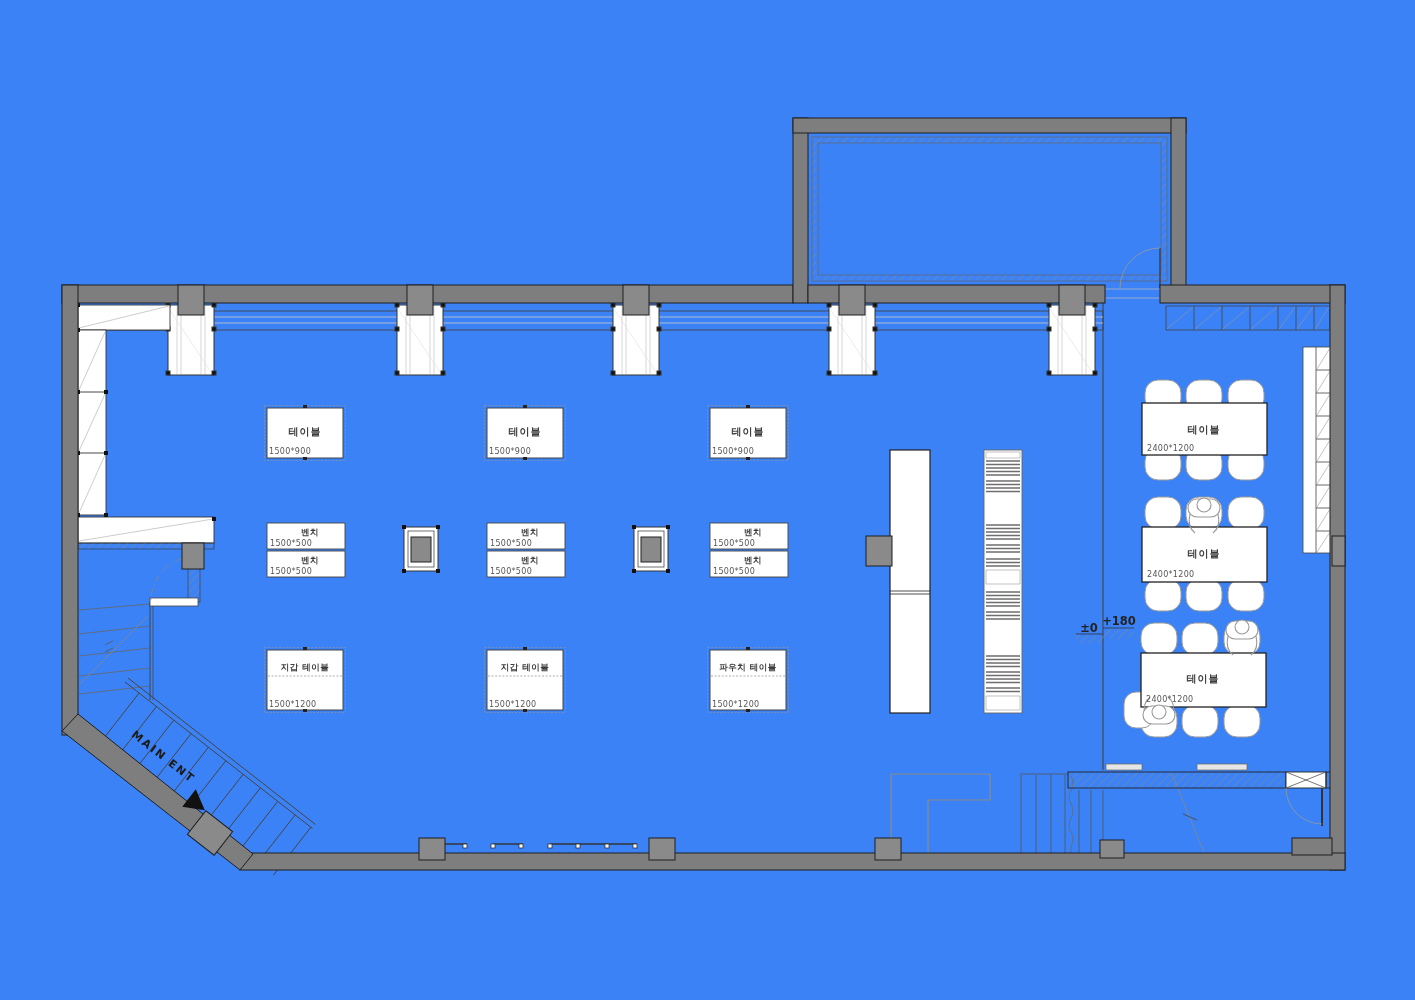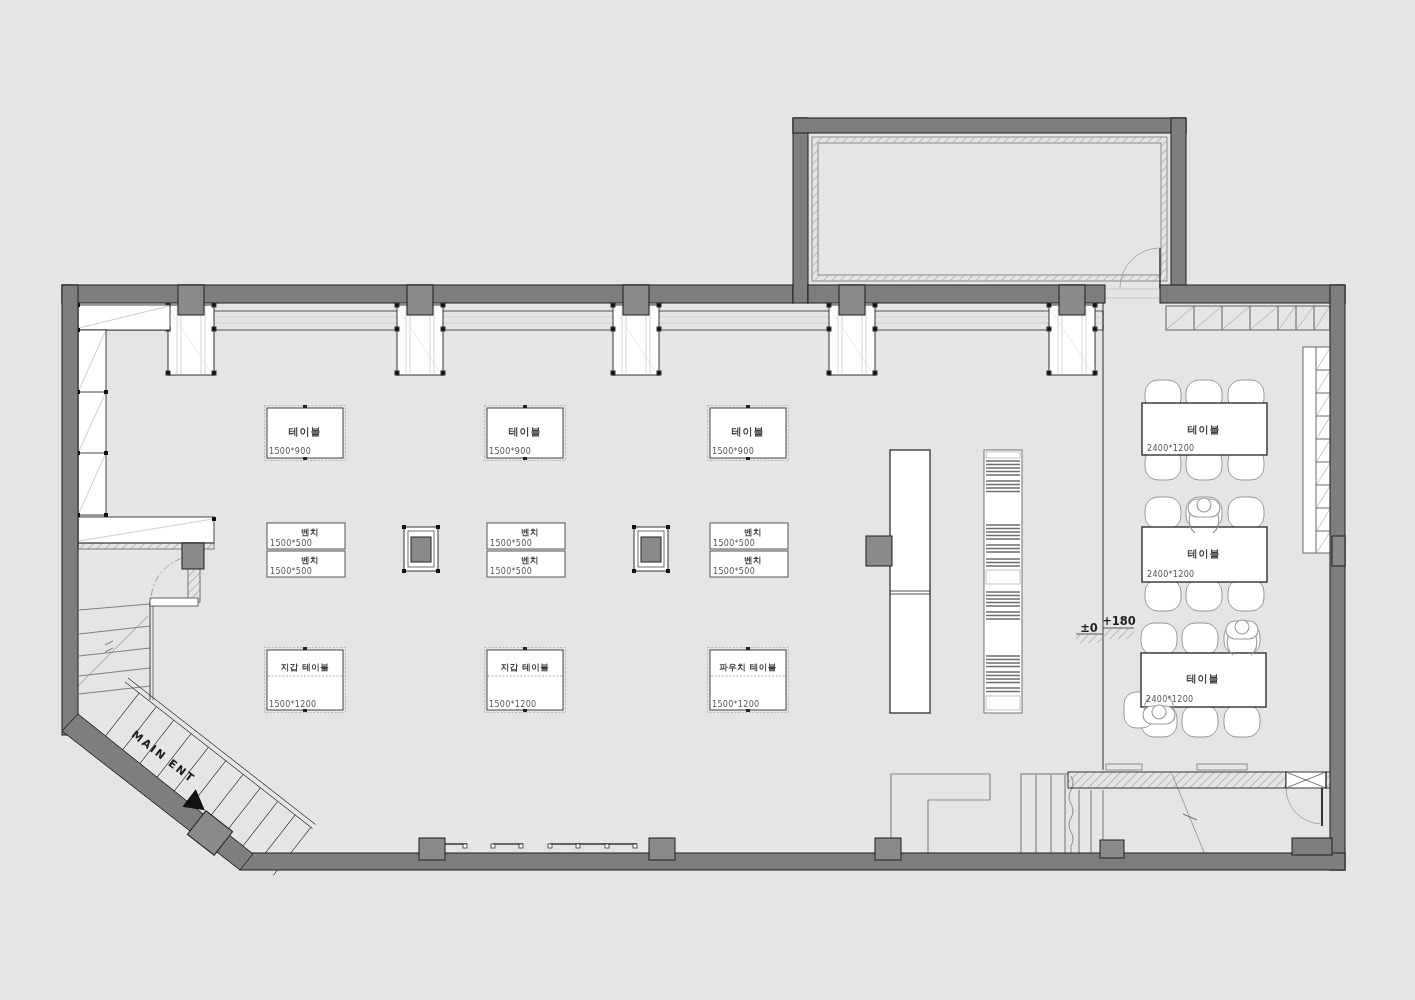--- a/index.html
+++ b/index.html
@@ -1,16 +1,16 @@
 <!DOCTYPE html>
 <html><head>
 <meta charset="utf-8">
 <style>
   html,body{margin:0;padding:0;background:#fff;}
-  .plan-wrap{width:1415px;height:1000px;position:relative;background:#e5e5e5;}
+  .plan-wrap{width:1415px;height:1000px;position:relative;background:#3b82f6;}
   svg{display:block;}
   text{font-family:"DejaVu Sans","Liberation Sans",sans-serif;fill:#3d3d3d;}
   .lbl{font-weight:700;font-size:10px;letter-spacing:1px;}
   .lbl-sm{font-weight:700;font-size:8.5px;letter-spacing:.5px;}
   .dim{font-size:8px;fill:#555;letter-spacing:.3px;}
   .lvl{font-weight:700;font-size:11.5px;fill:#222;}
   .ent{font-weight:600;font-size:11px;letter-spacing:2px;fill:#1a1a1a;}
 </style>
 </head>
 <body>

